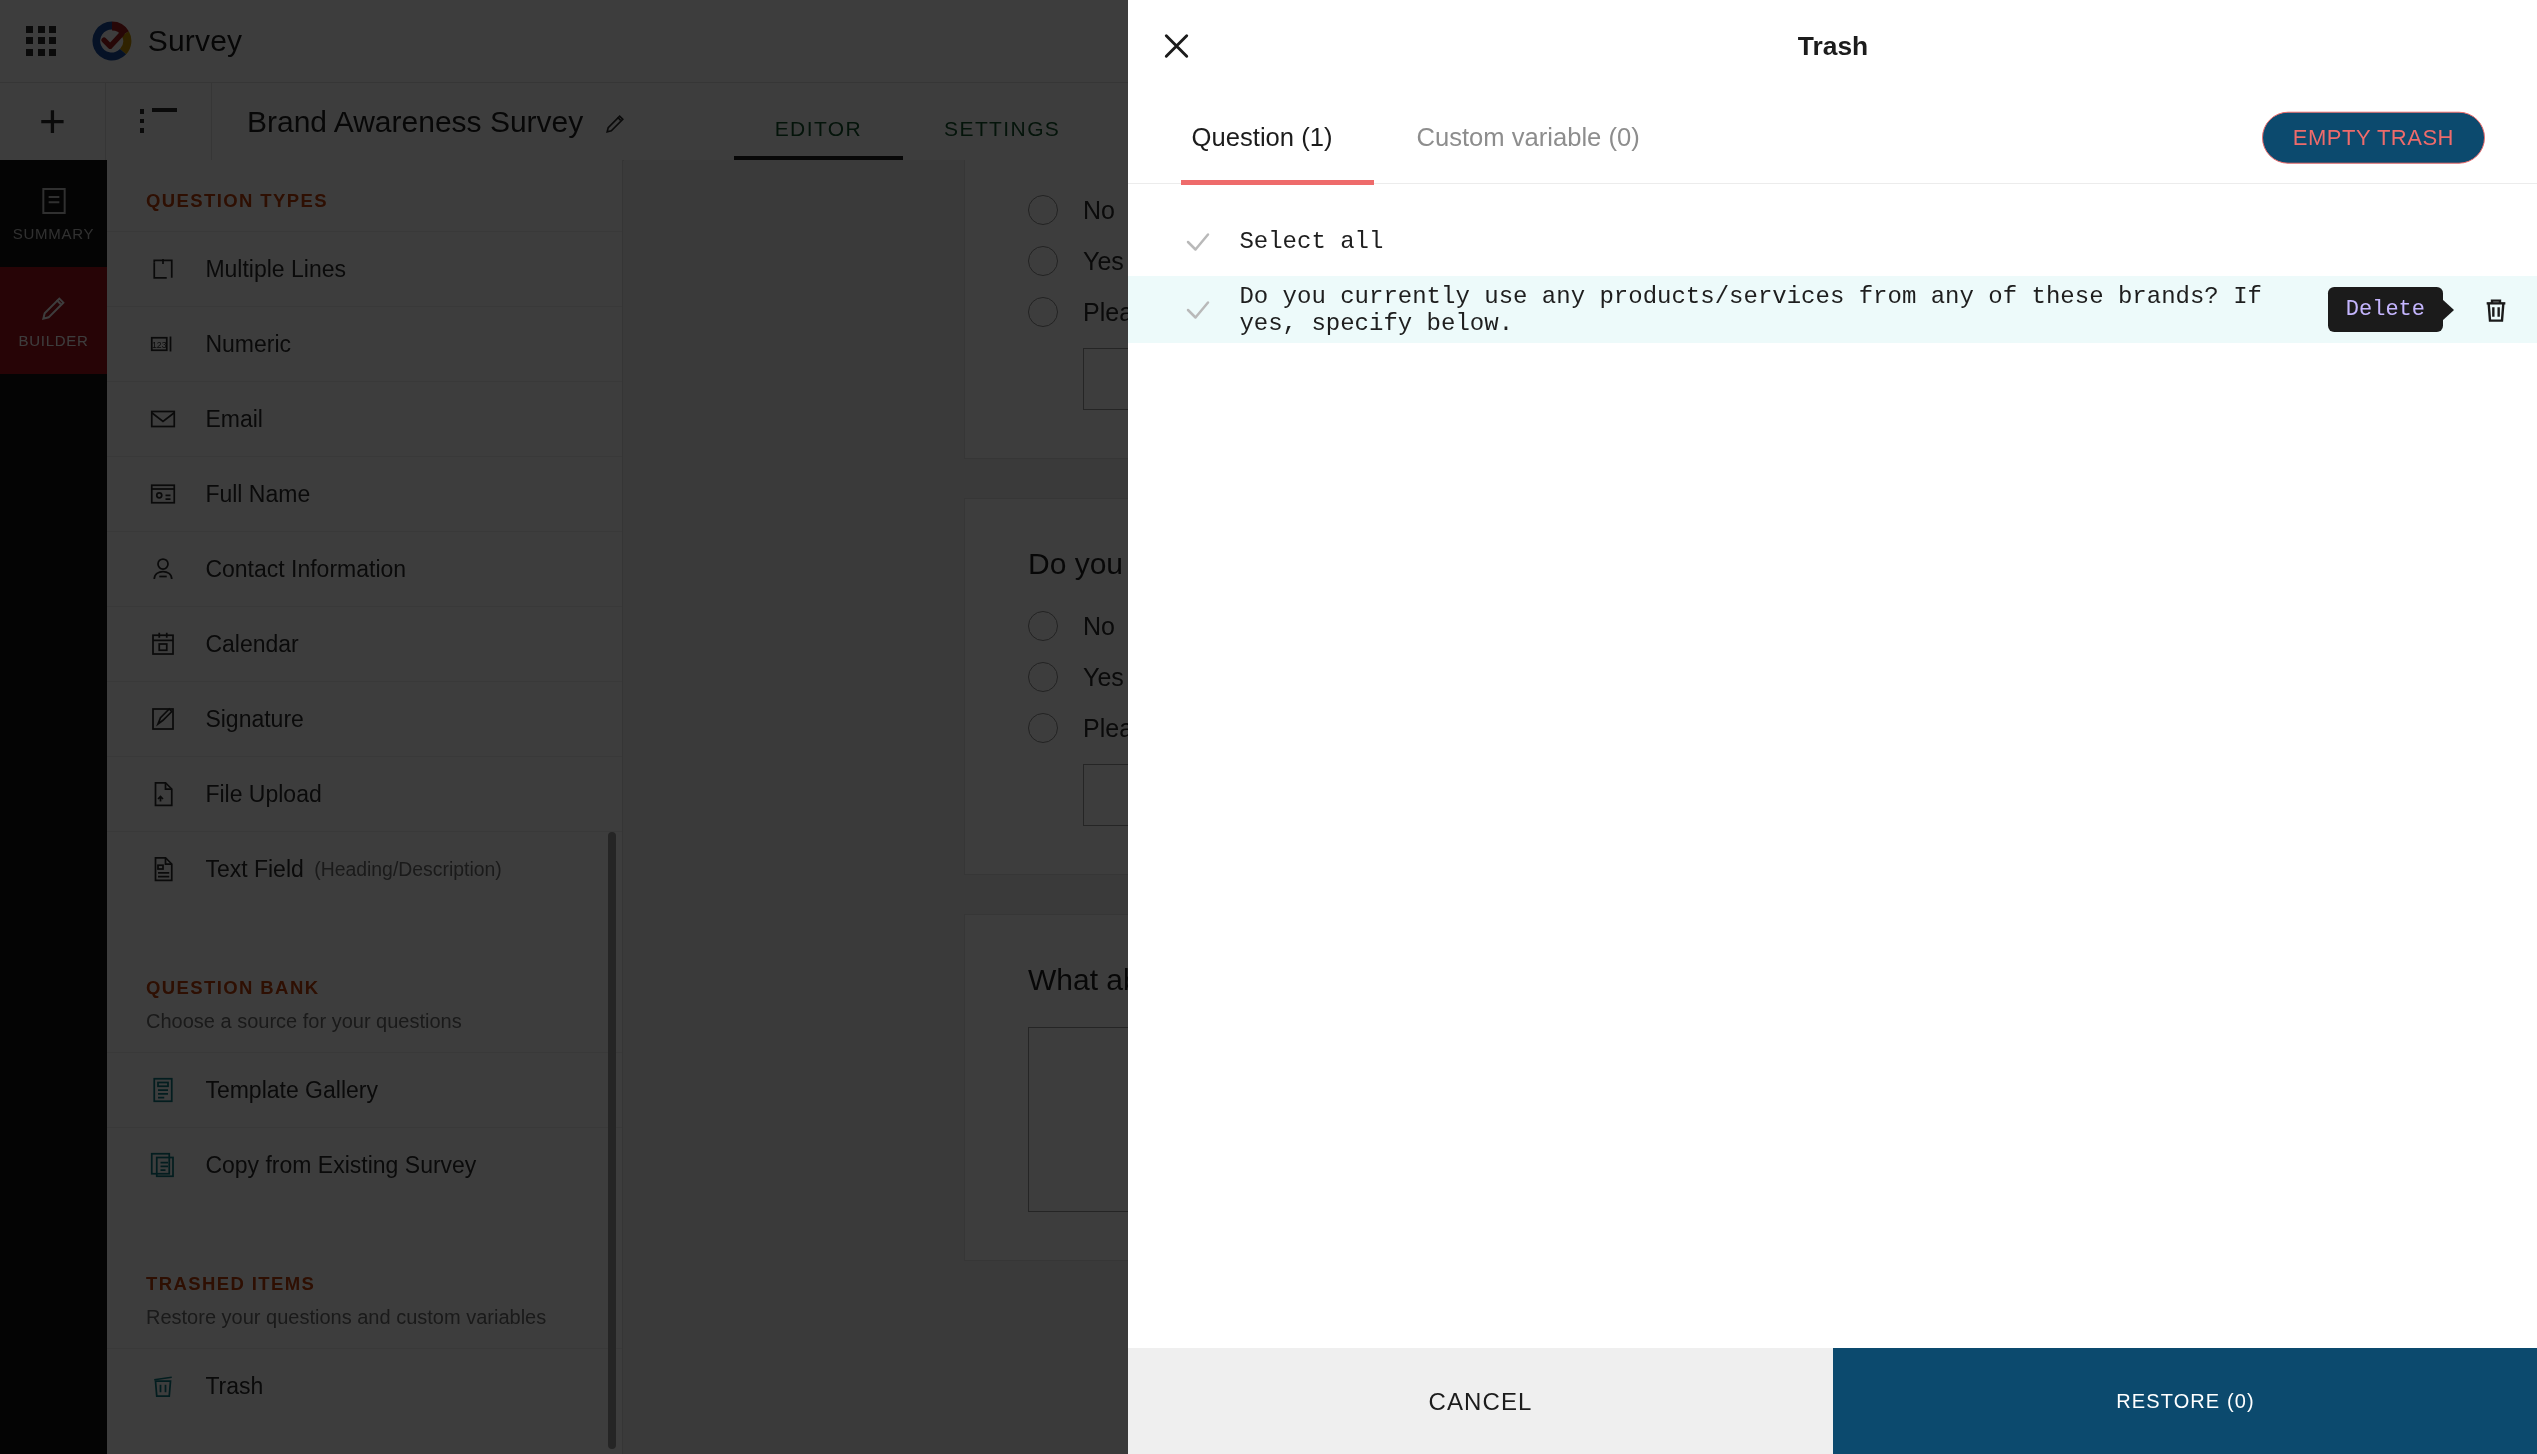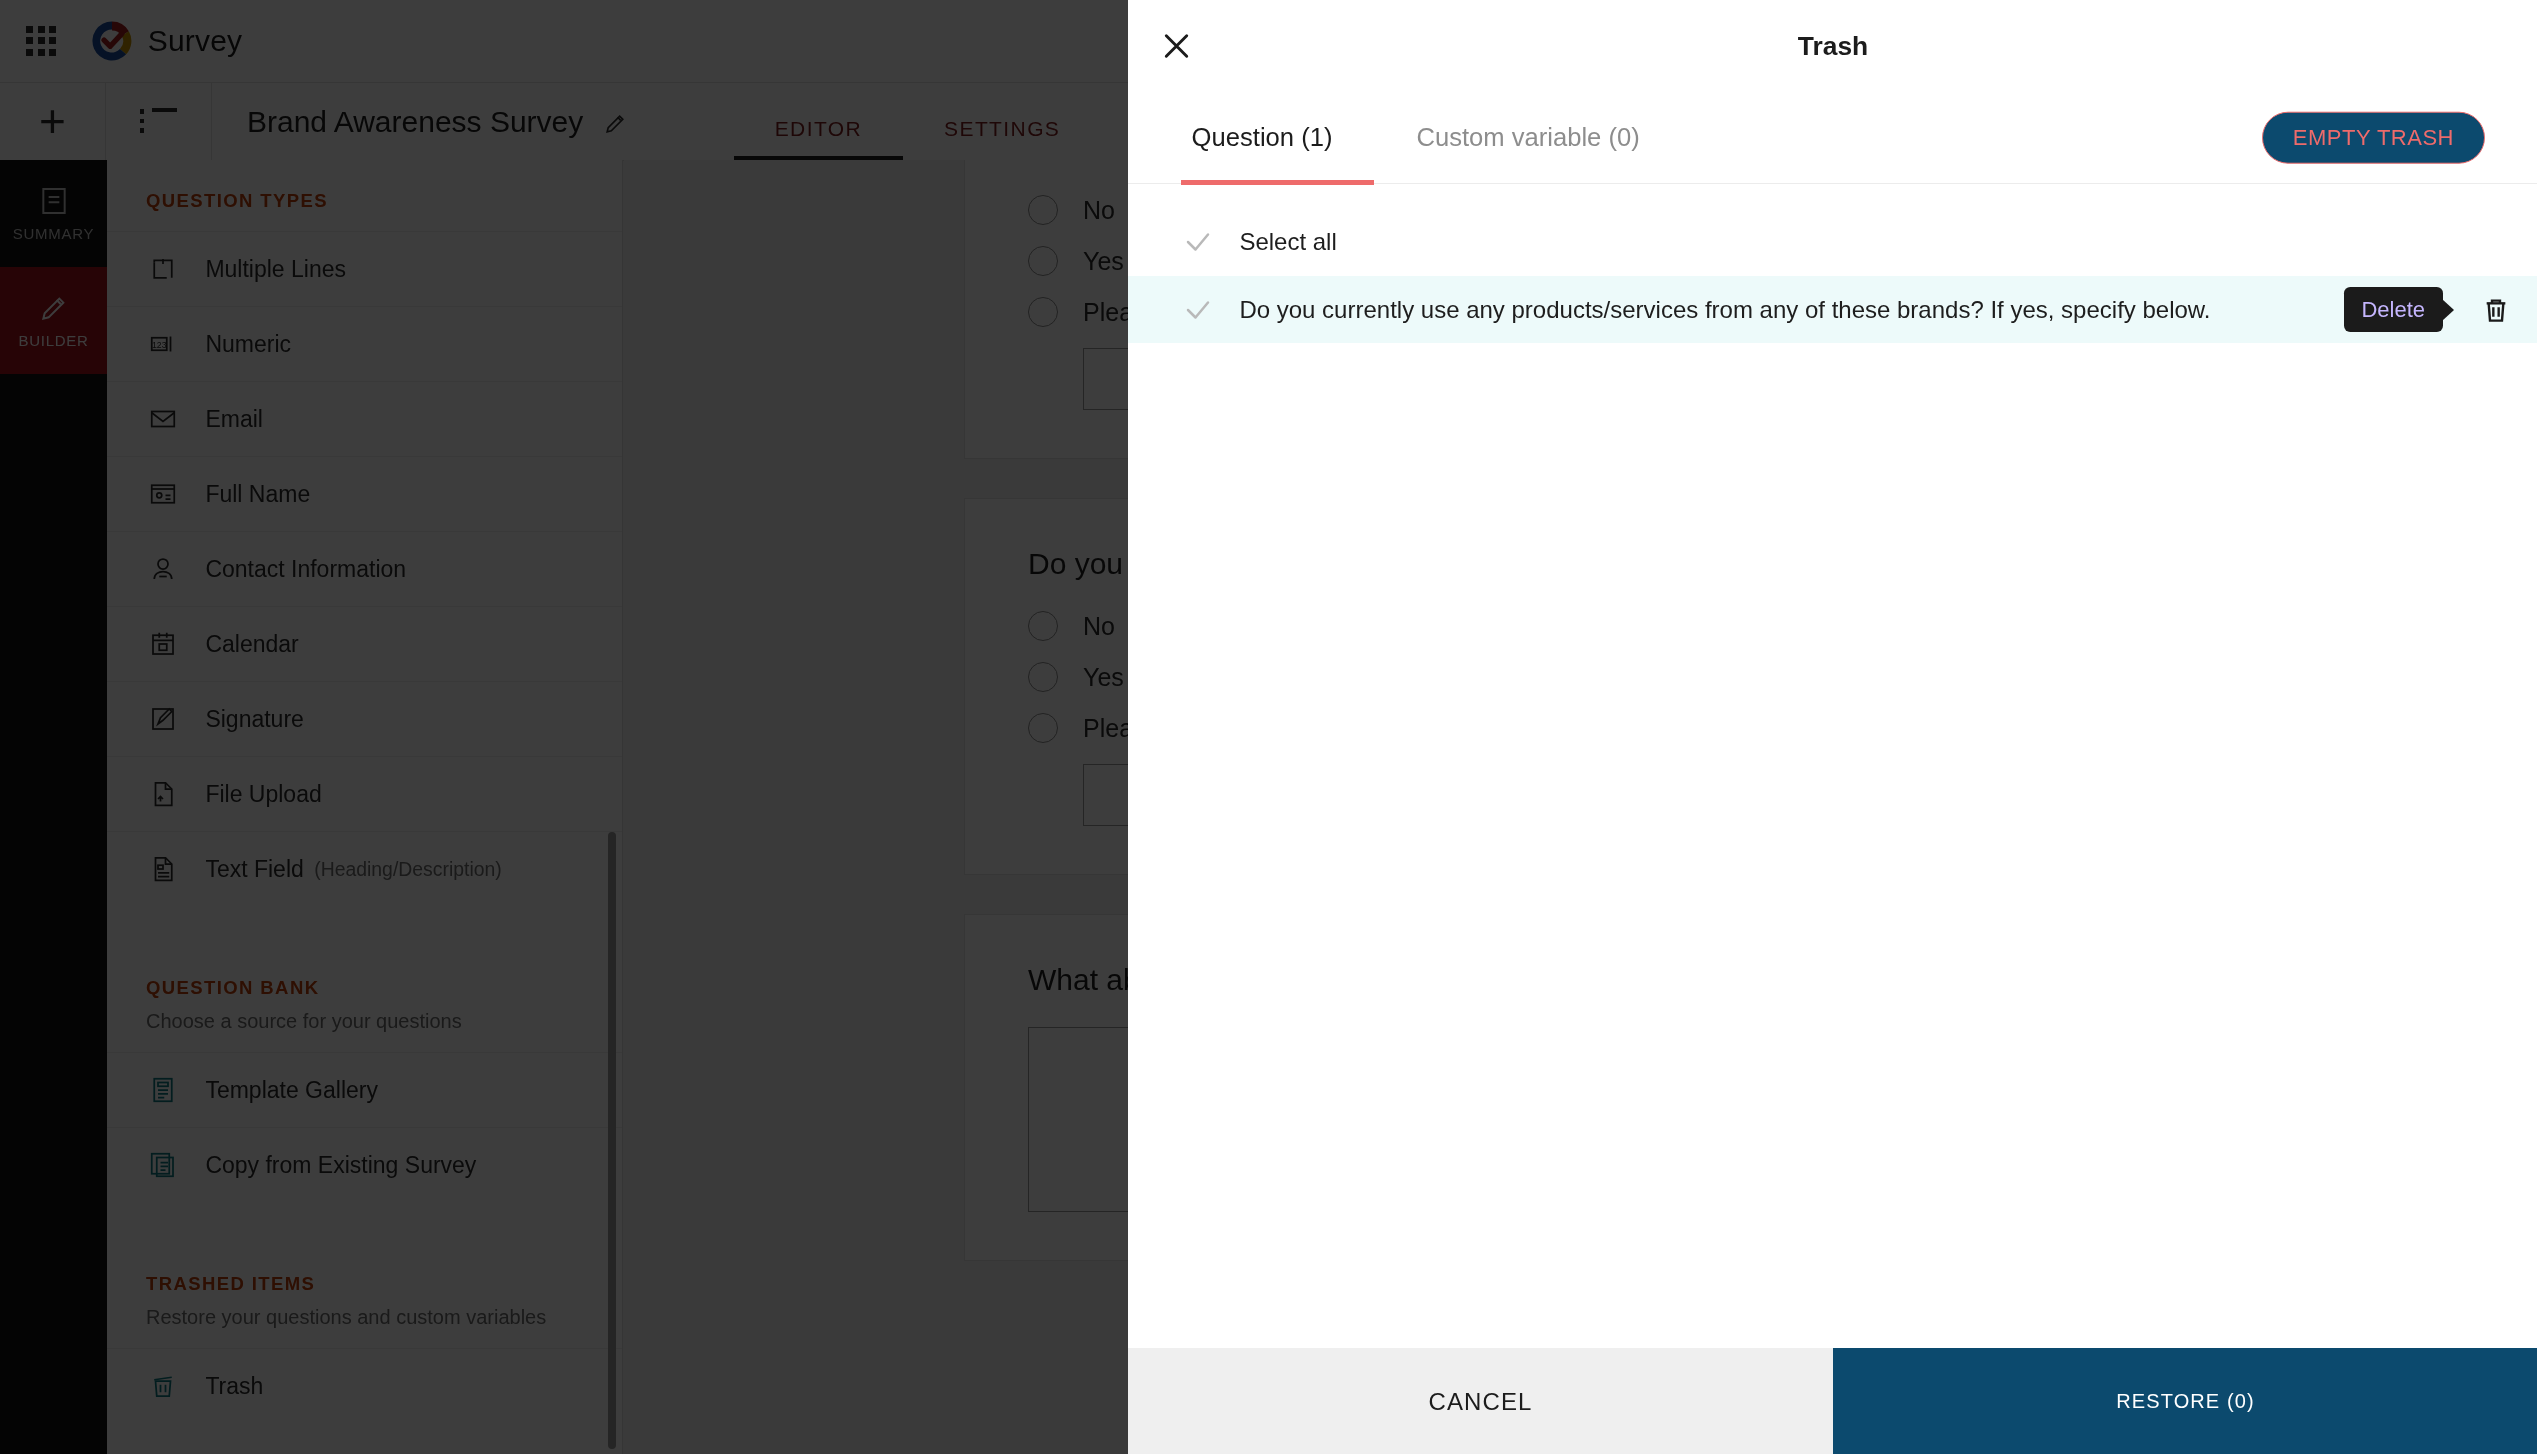--- a/index.html
+++ b/index.html
@@ -46,21 +46,21 @@
   .listicon i:nth-of-type(1){ top: 0.9px; } .listicon i:nth-of-type(2){ top: 10.6px; }
   .listicon i:nth-of-type(3){ top: 20px; }
   .survey-title {
     display: flex; align-items: center; gap: 19.4px;
     padding-left: 35px; font-size: 30px; color: #1d1d1d;
   }
   .pencil-ic { width: 25px; height: 25px; }
   .hdr-tabs { display: flex; align-items: flex-end; margin-left: 106px; }
   .hdr-tab {
     padding: 0 41px 19.4px 41px; font-size: 21px; letter-spacing: 1.4px;
-    color: #7f1d1d; align-self: flex-end; position: relative;
+    color: #14532d; align-self: flex-end; position: relative;
   }
   .hdr-tab.active::after {
     content: ''; position: absolute; left: 0; right: 0; bottom: 0;
     height: 4.4px; background: #1d1d1d;
   }
 
   
   .rail { position: absolute; left: 0; top: 160px; width: 107px; bottom: 0; background: #111; }
   .rail-item {
     height: 107px; display: flex; flex-direction: column;
@@ -134,21 +134,21 @@
     content: ''; position: absolute; left: 0; right: 0; bottom: -1.8px;
     height: 5.3px; background: #ee6b6b;
   }
   .empty-trash {
     position: absolute; right: 53px; top: 50%; transform: translateY(-50%);
     border: 1.8px solid #ee6b6b; color: #ee6b6b; background: #0c4a6e;
     border-radius: 35px; padding: 12.3px 30px; font-size: 22px; letter-spacing: 0.5px;
     font-family: "Liberation Sans", sans-serif; cursor: pointer;
   }
 
-  .m-body { flex: 1 1 auto; overflow: hidden; padding-top: 23px; }
+  .m-body { flex: 1 1 auto; overflow: hidden; padding-top: 23px; font-family: Liberation Mono, monospace; }
   .select-all {
     display: flex; align-items: center; gap: 26.4px;
     height: 69px; padding: 0 55px; font-size: 24px; color: #1e1e1e;
   }
   .trash-row {
     display: flex; align-items: center; gap: 26.4px;
     height: 67px; padding: 0 26.4px 0 55px; background: #edfafa; position: relative;
     font-size: 24px; color: #1e1e1e;
   }
   .check { width: 30px; height: 30px; flex: 0 0 30px; color: #b9b9b9; }

